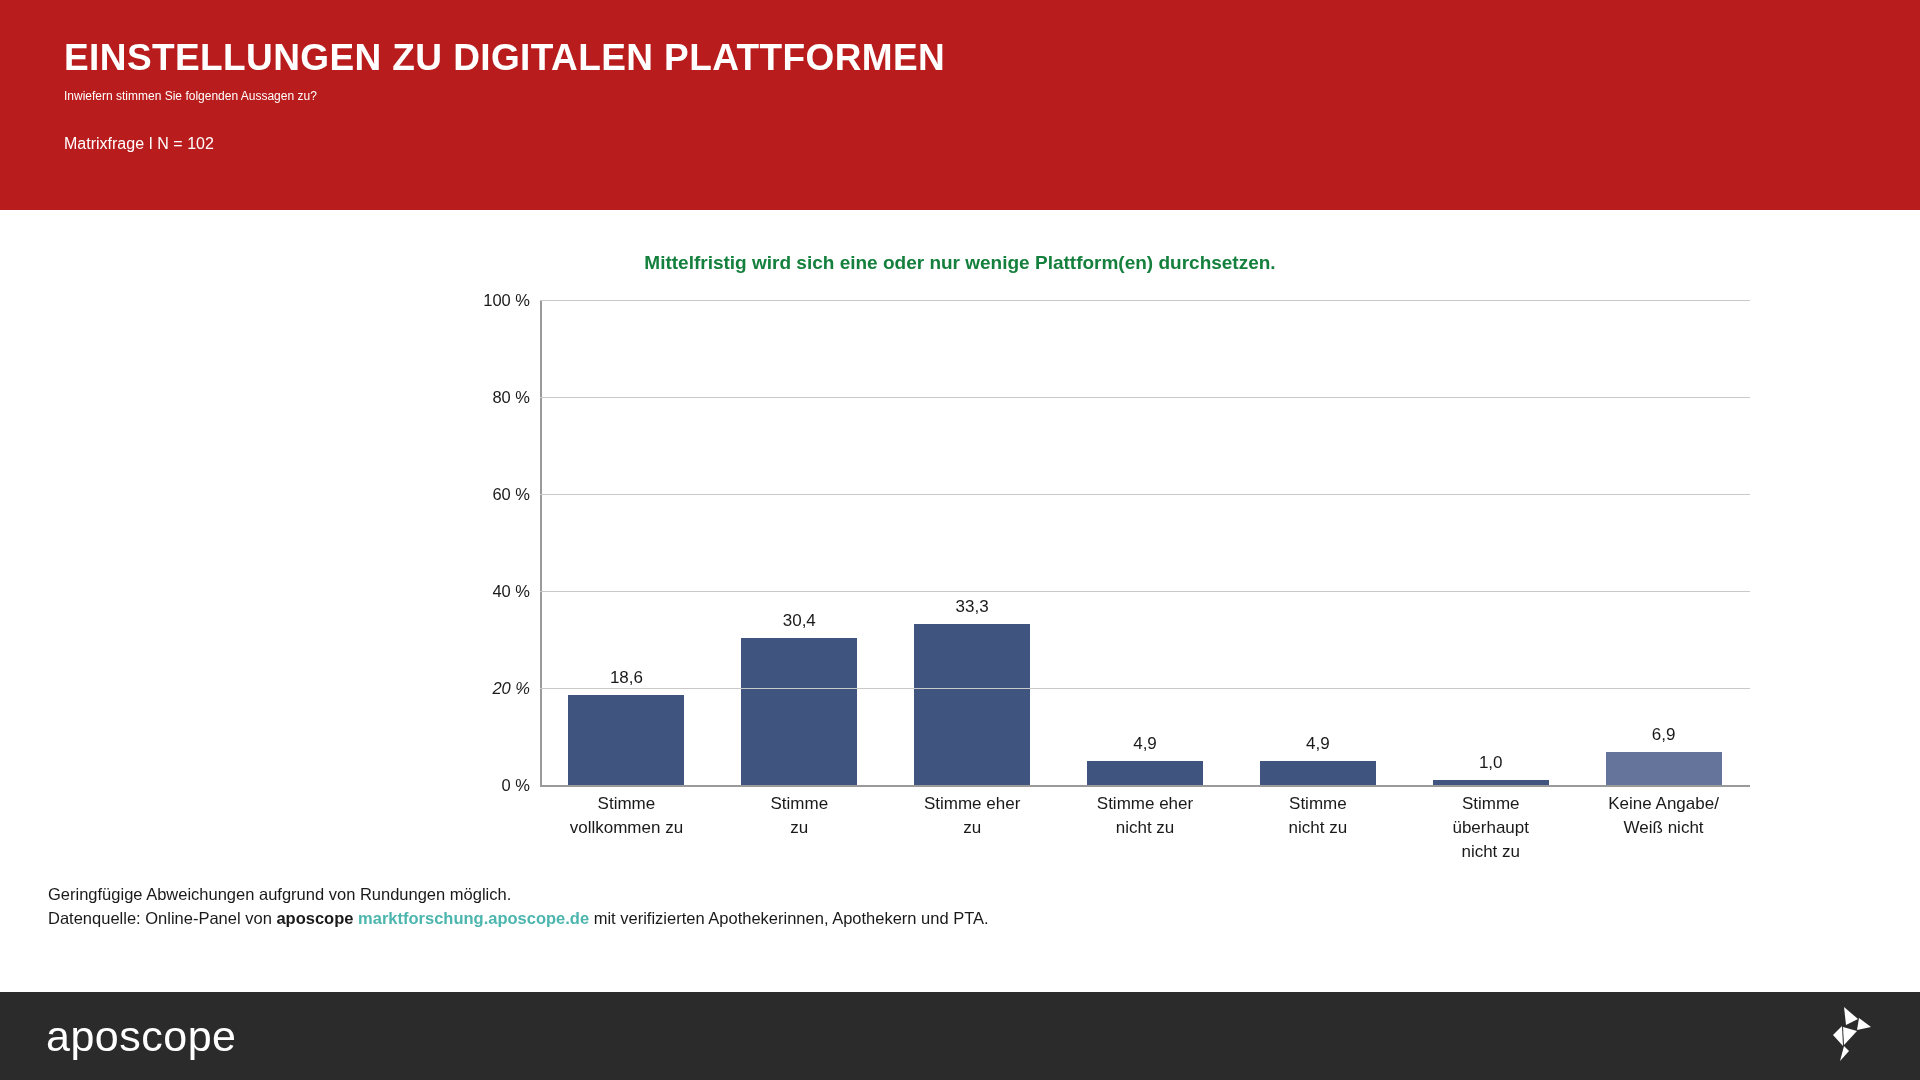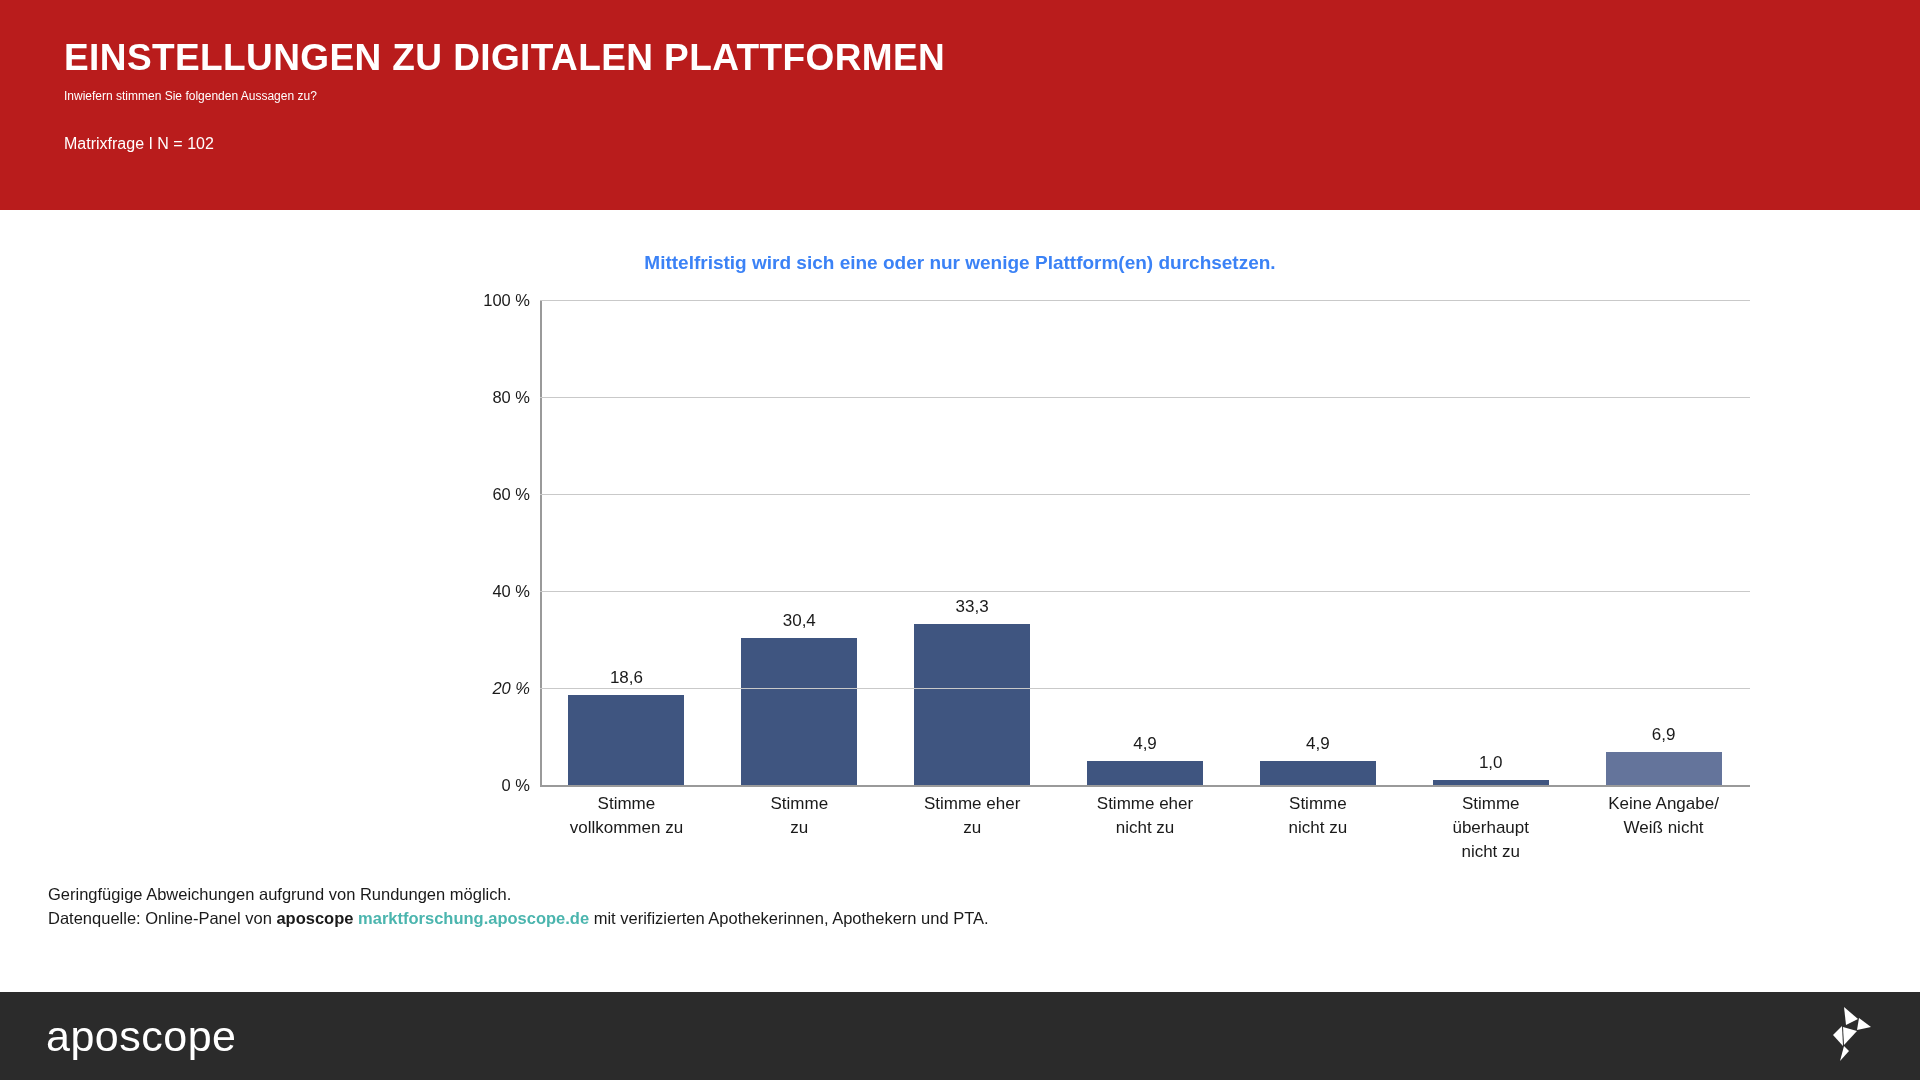--- a/index.html
+++ b/index.html
@@ -42,21 +42,21 @@
     margin-top: 32px;
   }
 
   
   .chart-section {
     position: relative;
     height: 705px;
   }
   .chart-title {
     text-align: center;
-    color: #3b82f6;
+    color: #15803d;
     font-size: 19px;
     font-weight: bold;
     margin-top: 42px;
   }
 
   .plot-wrap {
     position: relative;
     margin: 26px auto 0 auto;
     width: 1600px;
     height: 490px;

